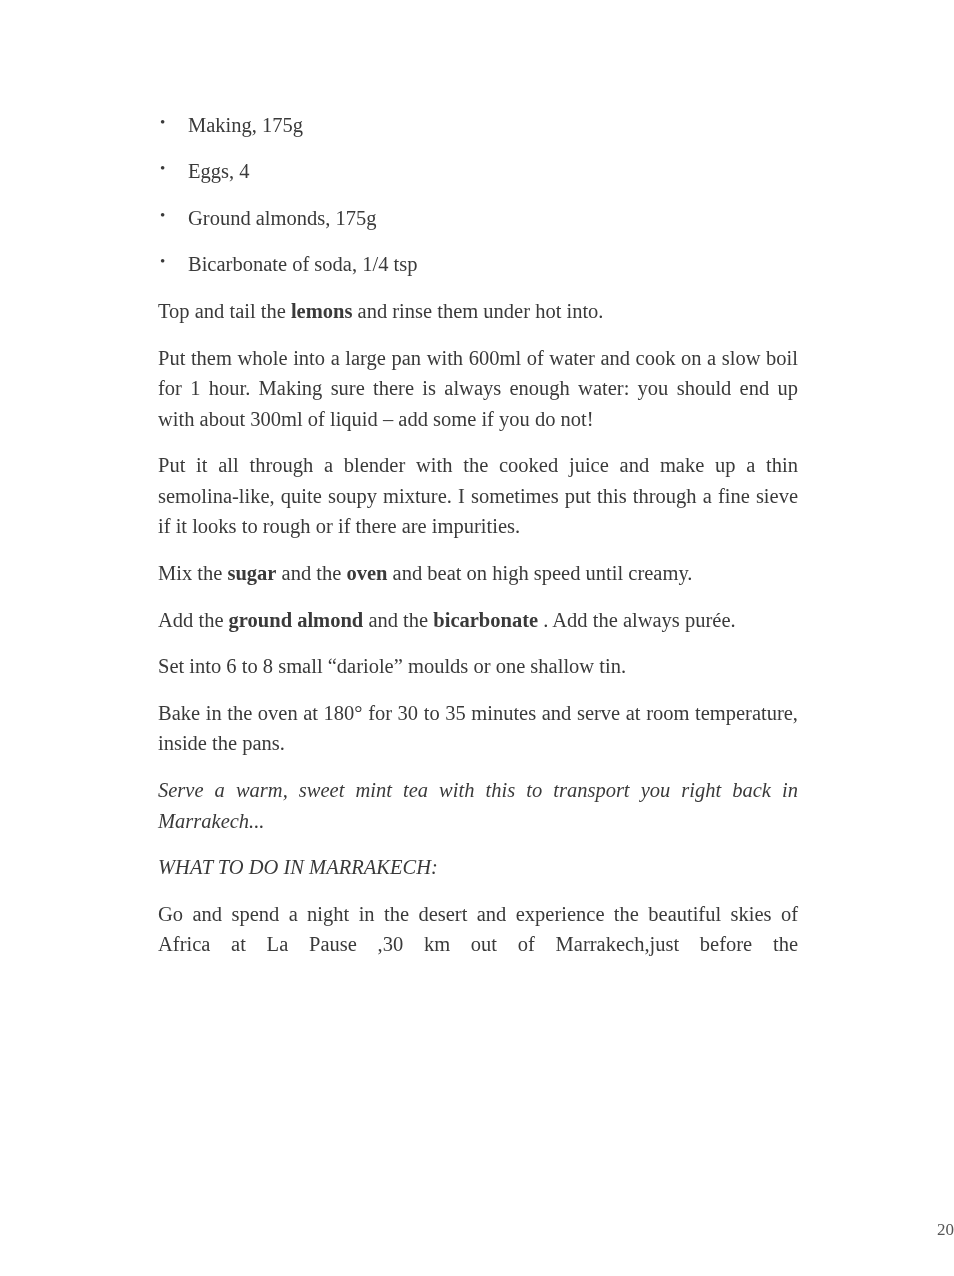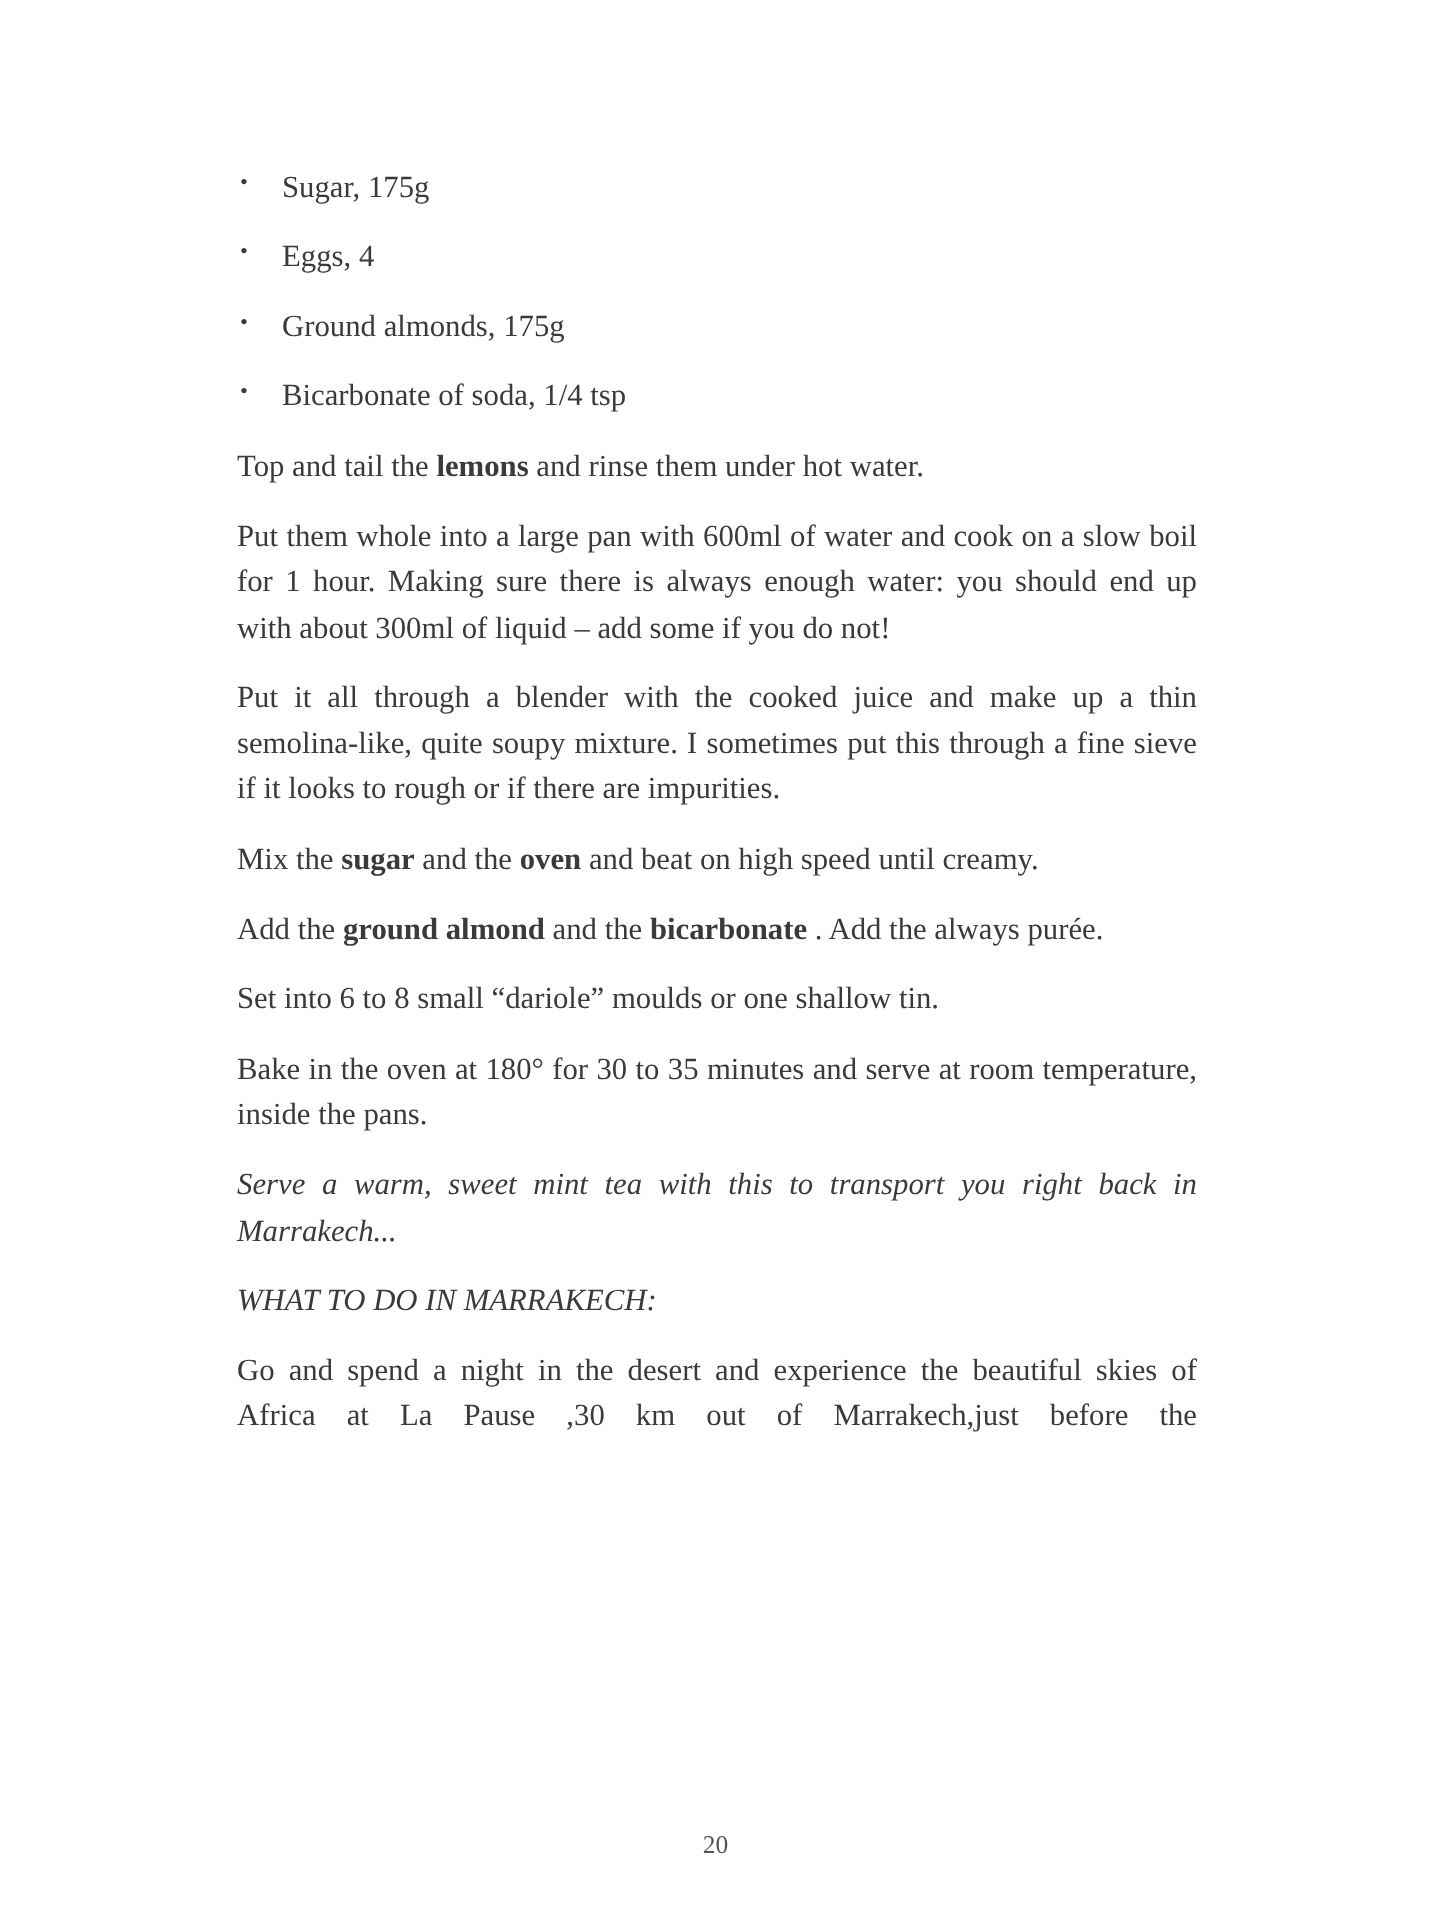--- a/index.html
+++ b/index.html
@@ -51,38 +51,38 @@
     text-align-last: justify;
   }
   .bold {
     font-weight: bold;
   }
   .folio {
     position: absolute;
     left: 0;
     bottom: 36px;
     width: 100%;
-    text-align: center;
+    text-align: right;
     font-size: 17px;
     color: #555555;
   }
 </style>
 </head>
 <body>
 
 <div class="page">
   <div class="content">
     <ul class="ingredients">
-        <li class="ingredient"><span class="bullet">•</span><span>Sugar, 175g</span></li>
+        <li class="ingredient"><span class="bullet">•</span><span>Making, 175g</span></li>
         <li class="ingredient"><span class="bullet">•</span><span>Eggs, 4</span></li>
         <li class="ingredient"><span class="bullet">•</span><span>Ground almonds, 175g</span></li>
         <li class="ingredient"><span class="bullet">•</span><span>Bicarbonate of soda, 1/4 tsp</span></li>
       </ul>
     <div>
-        <p class="para"><span>Top and tail the </span><span class="bold">lemons</span><span> and rinse them under hot water.</span></p>
+        <p class="para"><span>Top and tail the </span><span class="bold">lemons</span><span> and rinse them under hot into.</span></p>
         <p class="para"><span>Put them whole into a large pan with 600ml of water and cook on a slow boil for 1 hour. Making sure there is always enough water: you should end up with about 300ml of liquid – add some if you do not!</span></p>
         <p class="para"><span>Put it all through a blender with the cooked juice and make up a thin semolina-like, quite soupy mixture. I sometimes put this through a fine sieve if it looks to rough or if there are impurities.</span></p>
         <p class="para"><span>Mix the </span><span class="bold">sugar</span><span> and the </span><span class="bold">oven</span><span> and beat on high speed until creamy.</span></p>
         <p class="para"><span>Add the </span><span class="bold">ground almond</span><span> and the </span><span class="bold">bicarbonate</span><span> . Add the always purée.</span></p>
         <p class="para"><span>Set into 6 to 8 small “dariole” moulds or one shallow tin.</span></p>
         <p class="para"><span>Bake in the oven at 180° for 30 to 35 minutes and serve at room temperature, inside the pans.</span></p>
         <p class="para italic"><span>Serve a warm, sweet mint tea with this to transport you right back in Marrakech...</span></p>
         <p class="para italic"><span>WHAT TO DO IN MARRAKECH:</span></p>
         <p class="para justify-last"><span>Go and spend a night in the desert and experience the beautiful skies of Africa at La Pause ,30 km out of Marrakech,just before the</span></p>
       </div>

